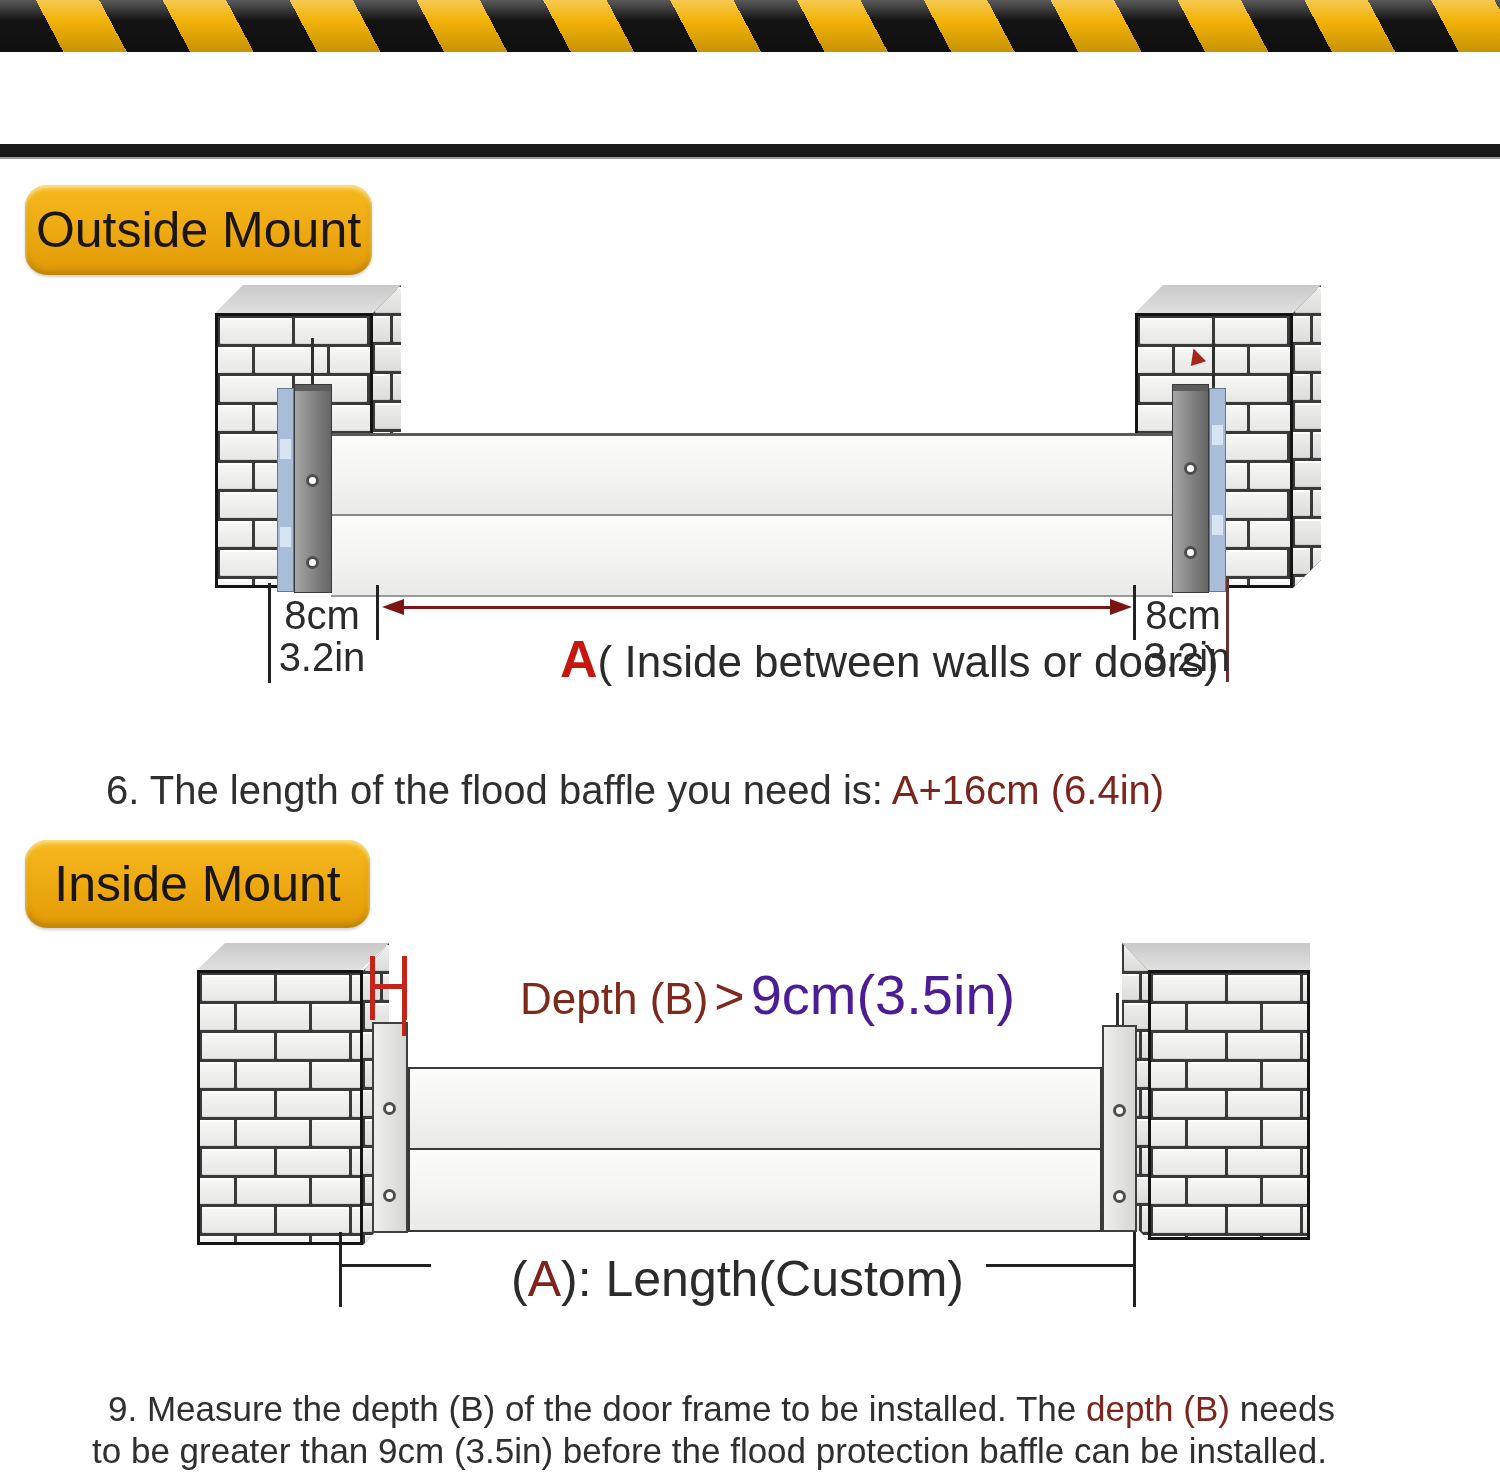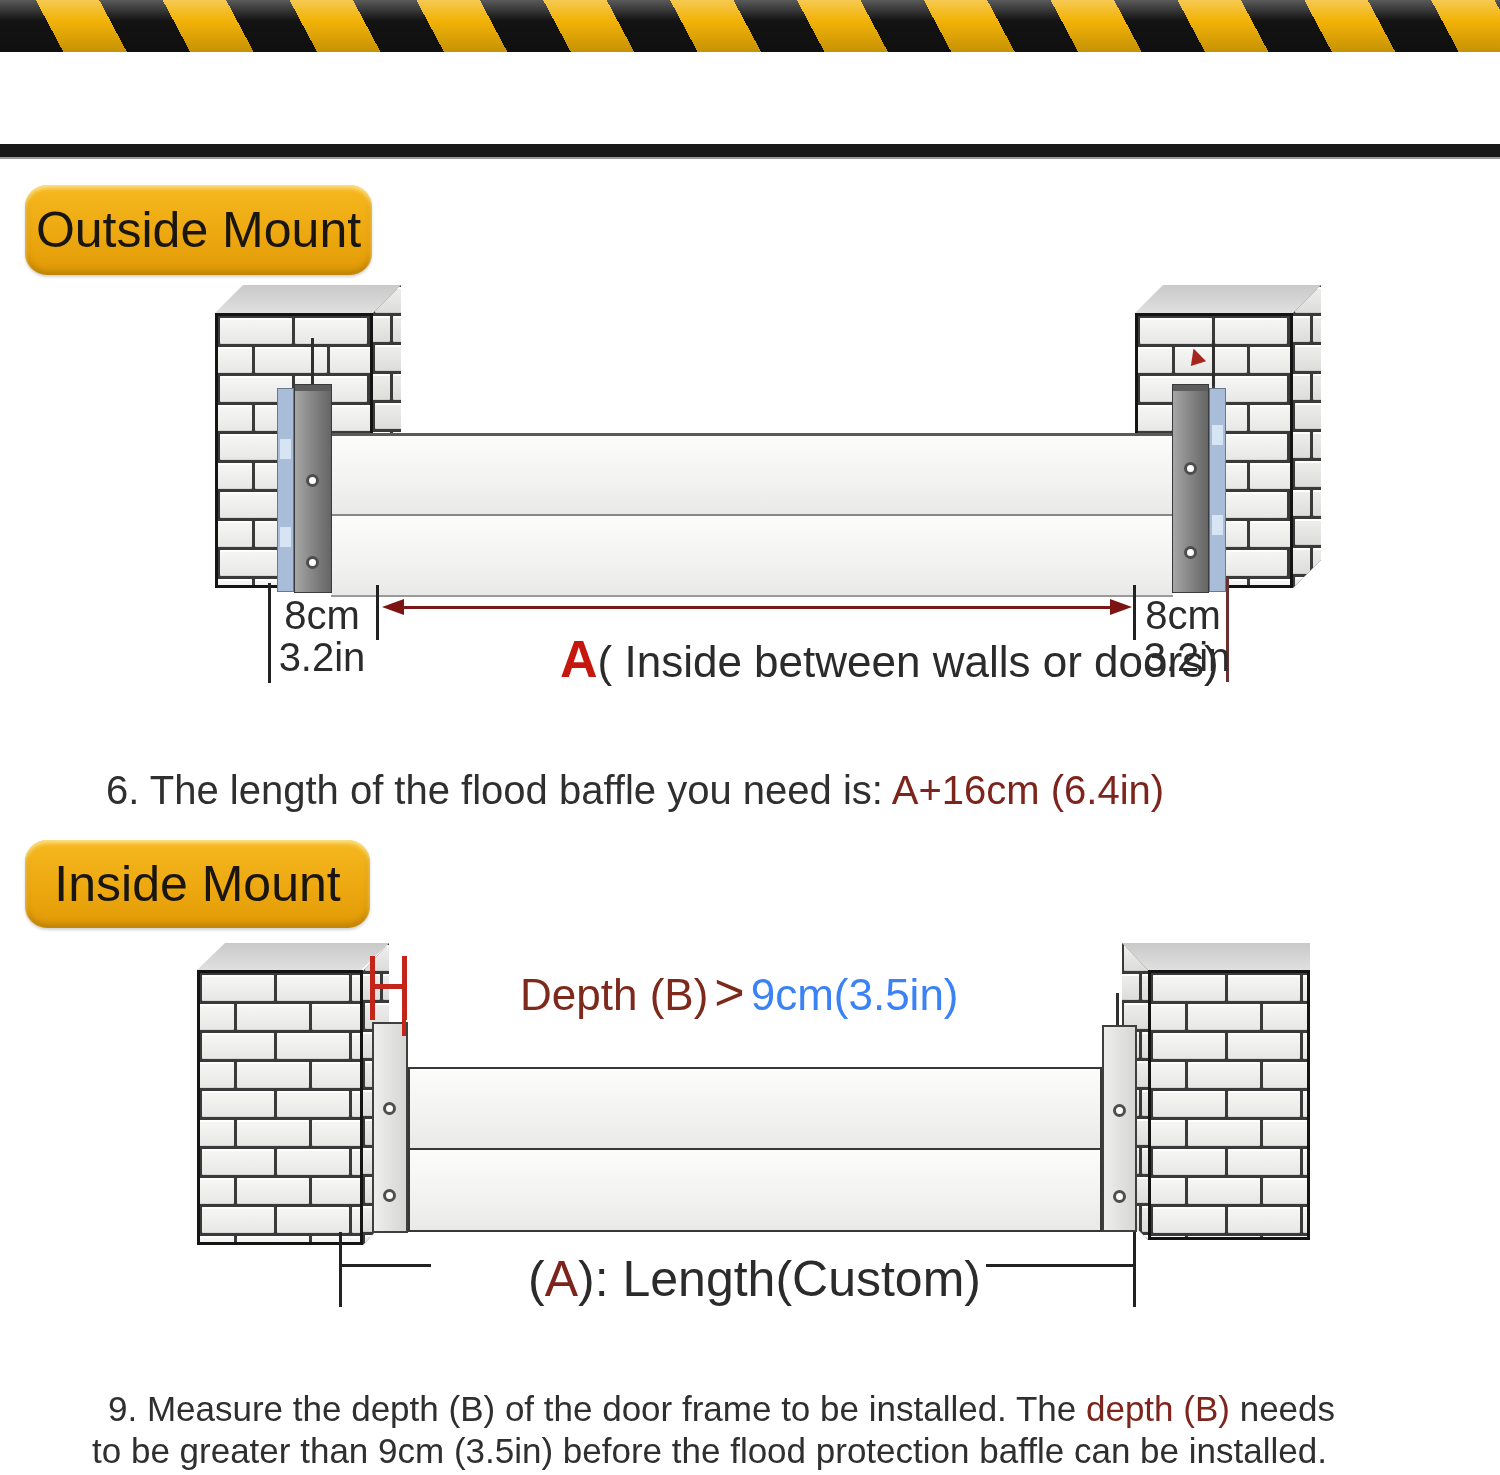--- a/index.html
+++ b/index.html
@@ -72,21 +72,21 @@
   .spanlabel{display:flex;align-items:baseline;white-space:nowrap;z-index:9;}
   .bigA{color:#c6170f;font-weight:bold;font-size:52px;}
   .spanrest{font-size:44px;color:#2b2b2b;}
   .maroon{color:#7d241c;}
   .step{white-space:nowrap;z-index:9;color:#2f2f2f;}
   .step40{font-size:40px;}
   .step35{font-size:35px;}
   .depthlabel{display:flex;align-items:baseline;white-space:nowrap;z-index:9;}
   .depthname{font-size:44px;color:#7d2a1c;}
   .depthgt{font-size:52px;color:#7d2a1c;margin:0 6px;}
-  .depthval{font-size:44px;color:#3b82f6;}
+  .depthval{font-size:56px;color:#4c1d95;}
   .redmark{background:#c4251b;z-index:8;}
   .redtri{width:0;height:0;border-left:8px solid transparent;border-right:8px solid transparent;
     border-bottom:16px solid #a3271d;transform:rotate(-18deg);z-index:8;}
   .inlabel{font-size:50px;color:#2b2b2b;text-align:center;white-space:nowrap;z-index:9;}
 </style>
 </head>
 <body>
 
 <div class="stage">
 
@@ -541,21 +541,21 @@
     <span class="depthname">Depth (B) </span>
     <span class="depthgt">&gt;</span>
     <span class="depthval">9cm(3.5in)</span>
   </div>
 
   <div class="abs vline" style="left:339px;top:1232px;height:75px"></div>
   <div class="abs hseg" style="left:341px;top:1264px;width:90px"></div>
   <div class="abs hseg" style="left:986px;top:1264px;width:149px"></div>
   <div class="abs vline" style="left:1133px;top:1232px;height:75px"></div>
 
-  <div class="abs inlabel" style="left:357px;top:1250px;width:795px">
+  <div class="abs inlabel" style="left:340px;top:1250px;width:795px">
     <span>(</span><span class="maroon">A</span><span>): Length(Custom)</span>
   </div>
 
   <div class="abs step step35" style="left:108px;top:1389px">
     <span>9. Measure the depth (B) of the door frame to be installed. The </span><span class="maroon">depth (B)</span><span> needs</span>
   </div>
   <div class="abs step step35" style="left:92px;top:1431px">
     <span>to be greater than 9cm (3.5in) before the flood protection baffle can be installed.</span>
   </div>
 

